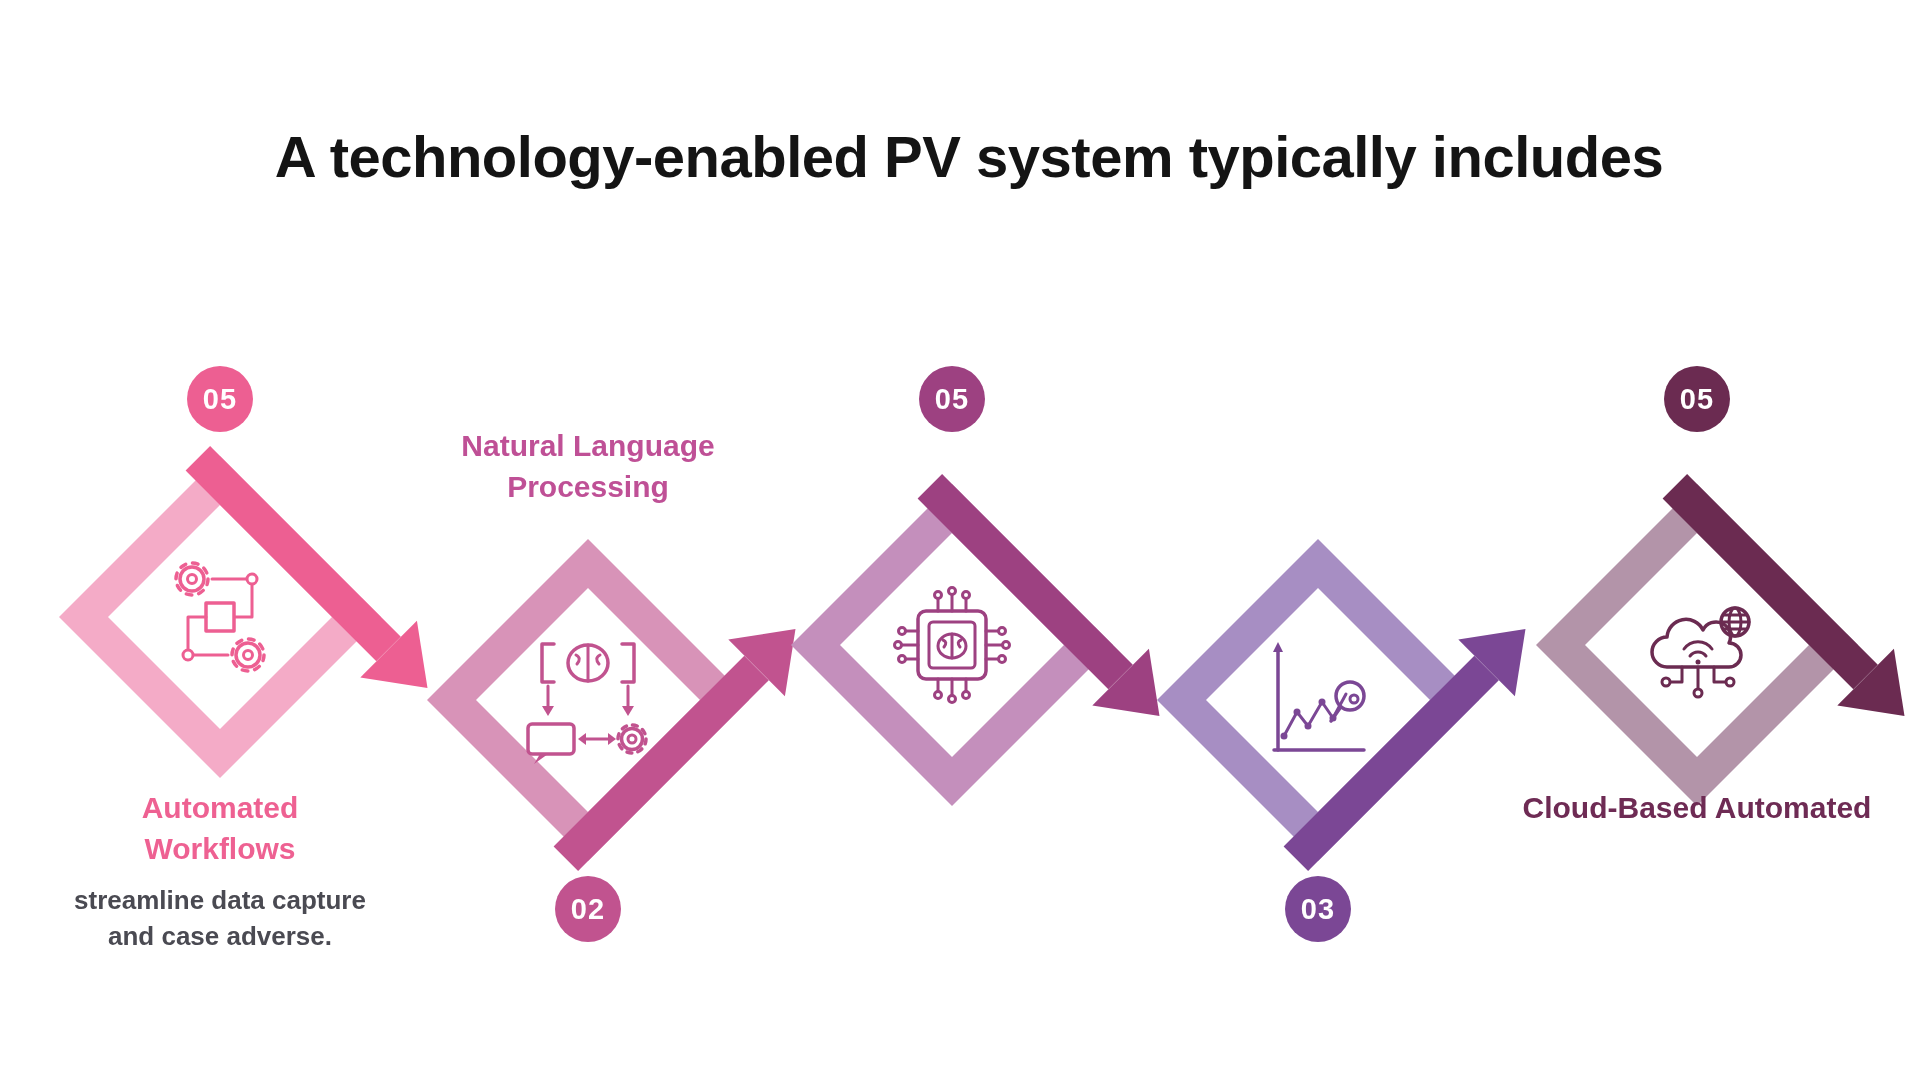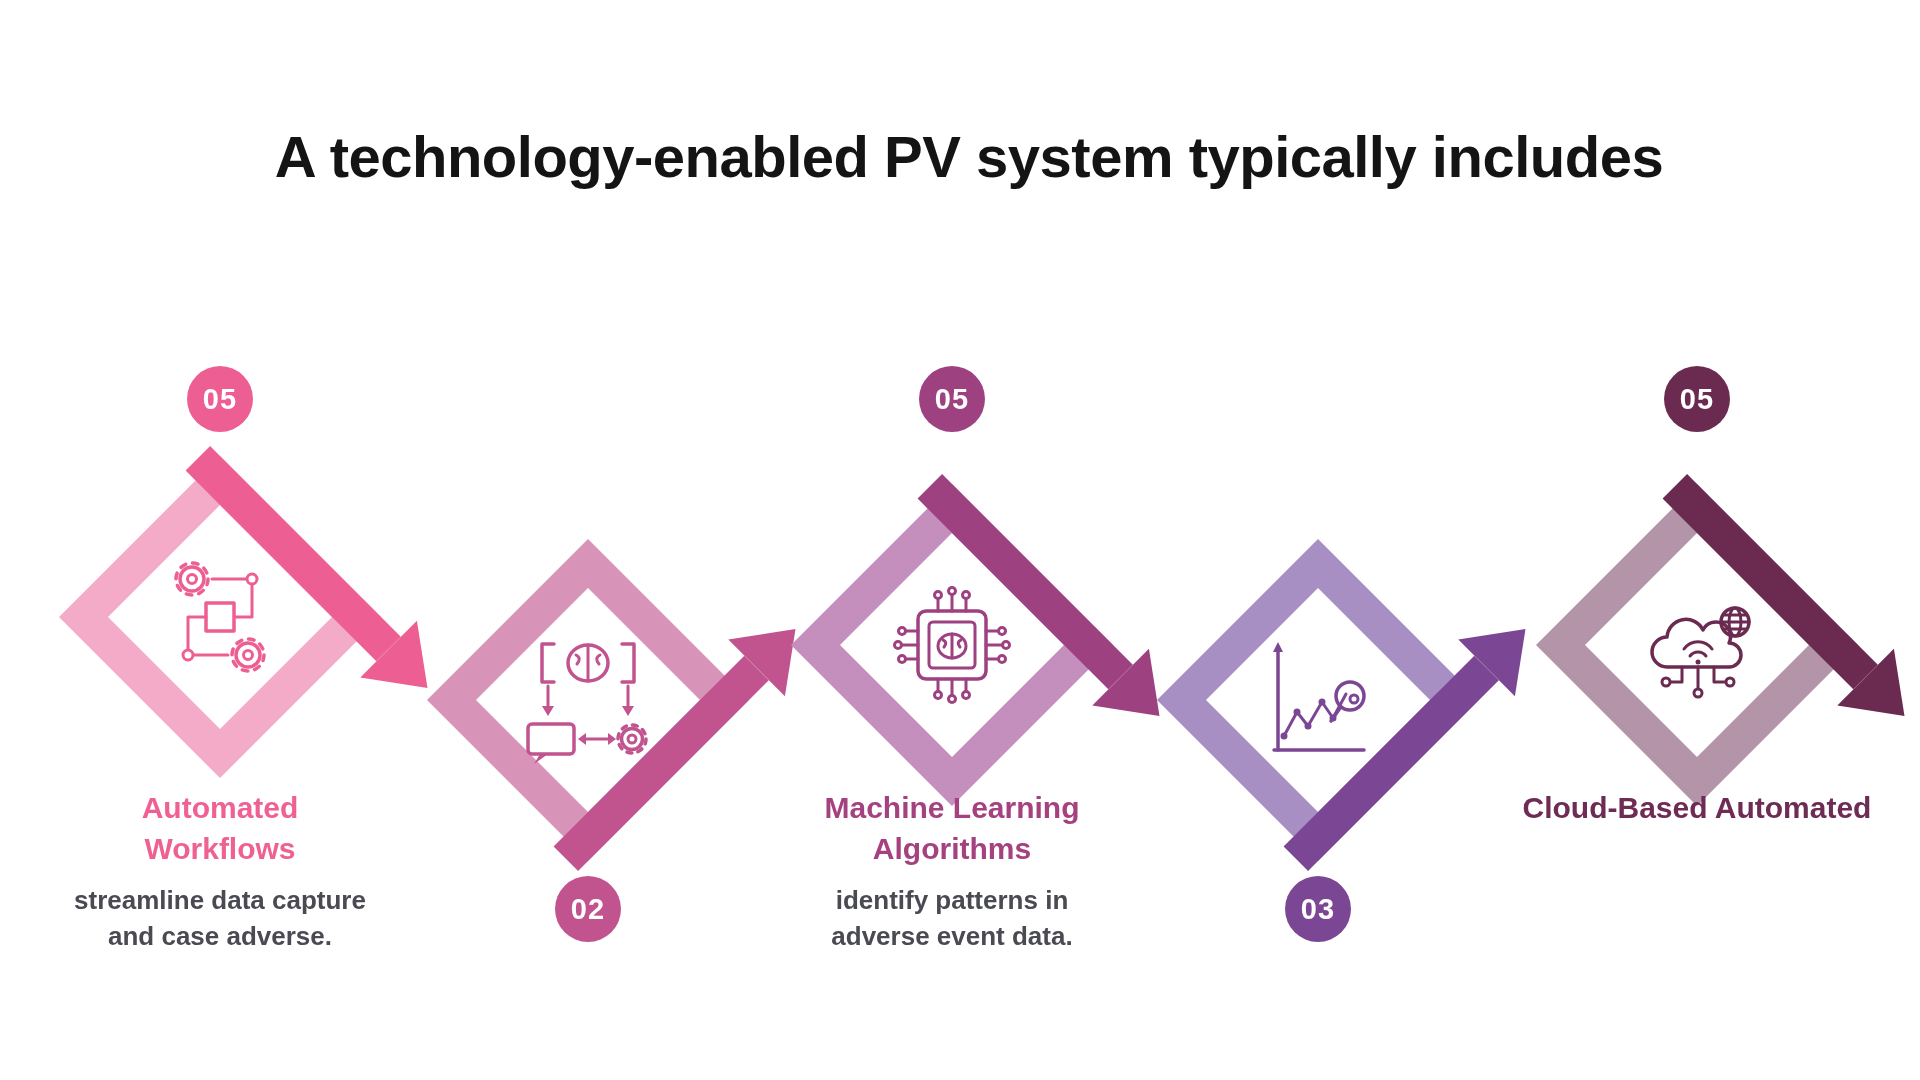--- a/index.html
+++ b/index.html
@@ -78,20 +78,21 @@
       </g>
     </svg>
     <div class="textblock">
       <div class="item-title">Automated Workflows</div>
       <div class="item-desc">streamline data capture and case adverse.</div>
     </div>
   </div>
 
   <div class="unit u2 even" style="--primary: #c1538f; --light: #d893b8; --title-color: #bf5096;">
     <div class="textblock">
+      <div class="item-title">Natural Language Processing</div>
     </div>
     <svg class="dsvg" viewBox="0 0 440 440">
       <path class="ring" fill-rule="evenodd" d="M220,59 L381,220 L220,381 L59,220 Z M220,108 L332,220 L220,332 L108,220 Z"></path>
       <g transform="translate(0,440) scale(1,-1)">
         <path class="arrowpath" d="M210.1,49.1 L400.8,239.8 L376.3,264.3 L185.6,73.6 Z"></path>
         <path class="arrowpath" d="M360.3,280.4 L416.9,223.8 L427.5,291 Z"></path>
       </g>
       <g>
         <path class="icon-stroke" d="M186,164 H174 V202 H186"></path>
         <path class="icon-stroke" d="M254,164 H266 V202 H254"></path>
@@ -163,24 +164,20 @@
             <circle cx="170" cy="234" r="3.5"></circle>
           <path d="M254,206 H266"></path>
             <path d="M254,220 H270"></path>
             <path d="M254,234 H266"></path>
           <circle cx="270" cy="206" r="3.5"></circle>
             <circle cx="274" cy="220" r="3.5"></circle>
             <circle cx="270" cy="234" r="3.5"></circle>
         </g>
       </g>
     </svg>
-    <div class="textblock">
-      <div class="item-title">Machine Learning Algorithms</div>
-      <div class="item-desc">identify patterns in adverse event data.</div>
-    </div>
   </div>
 
   <div class="unit u4 even" style="--primary: #7b4795; --light: #a78ec3; --title-color: #89438f;">
     <svg class="dsvg" viewBox="0 0 440 440">
       <path class="ring" fill-rule="evenodd" d="M220,59 L381,220 L220,381 L59,220 Z M220,108 L332,220 L220,332 L108,220 Z"></path>
       <g transform="translate(0,440) scale(1,-1)">
         <path class="arrowpath" d="M210.1,49.1 L400.8,239.8 L376.3,264.3 L185.6,73.6 Z"></path>
         <path class="arrowpath" d="M360.3,280.4 L416.9,223.8 L427.5,291 Z"></path>
       </g>
       <g>

